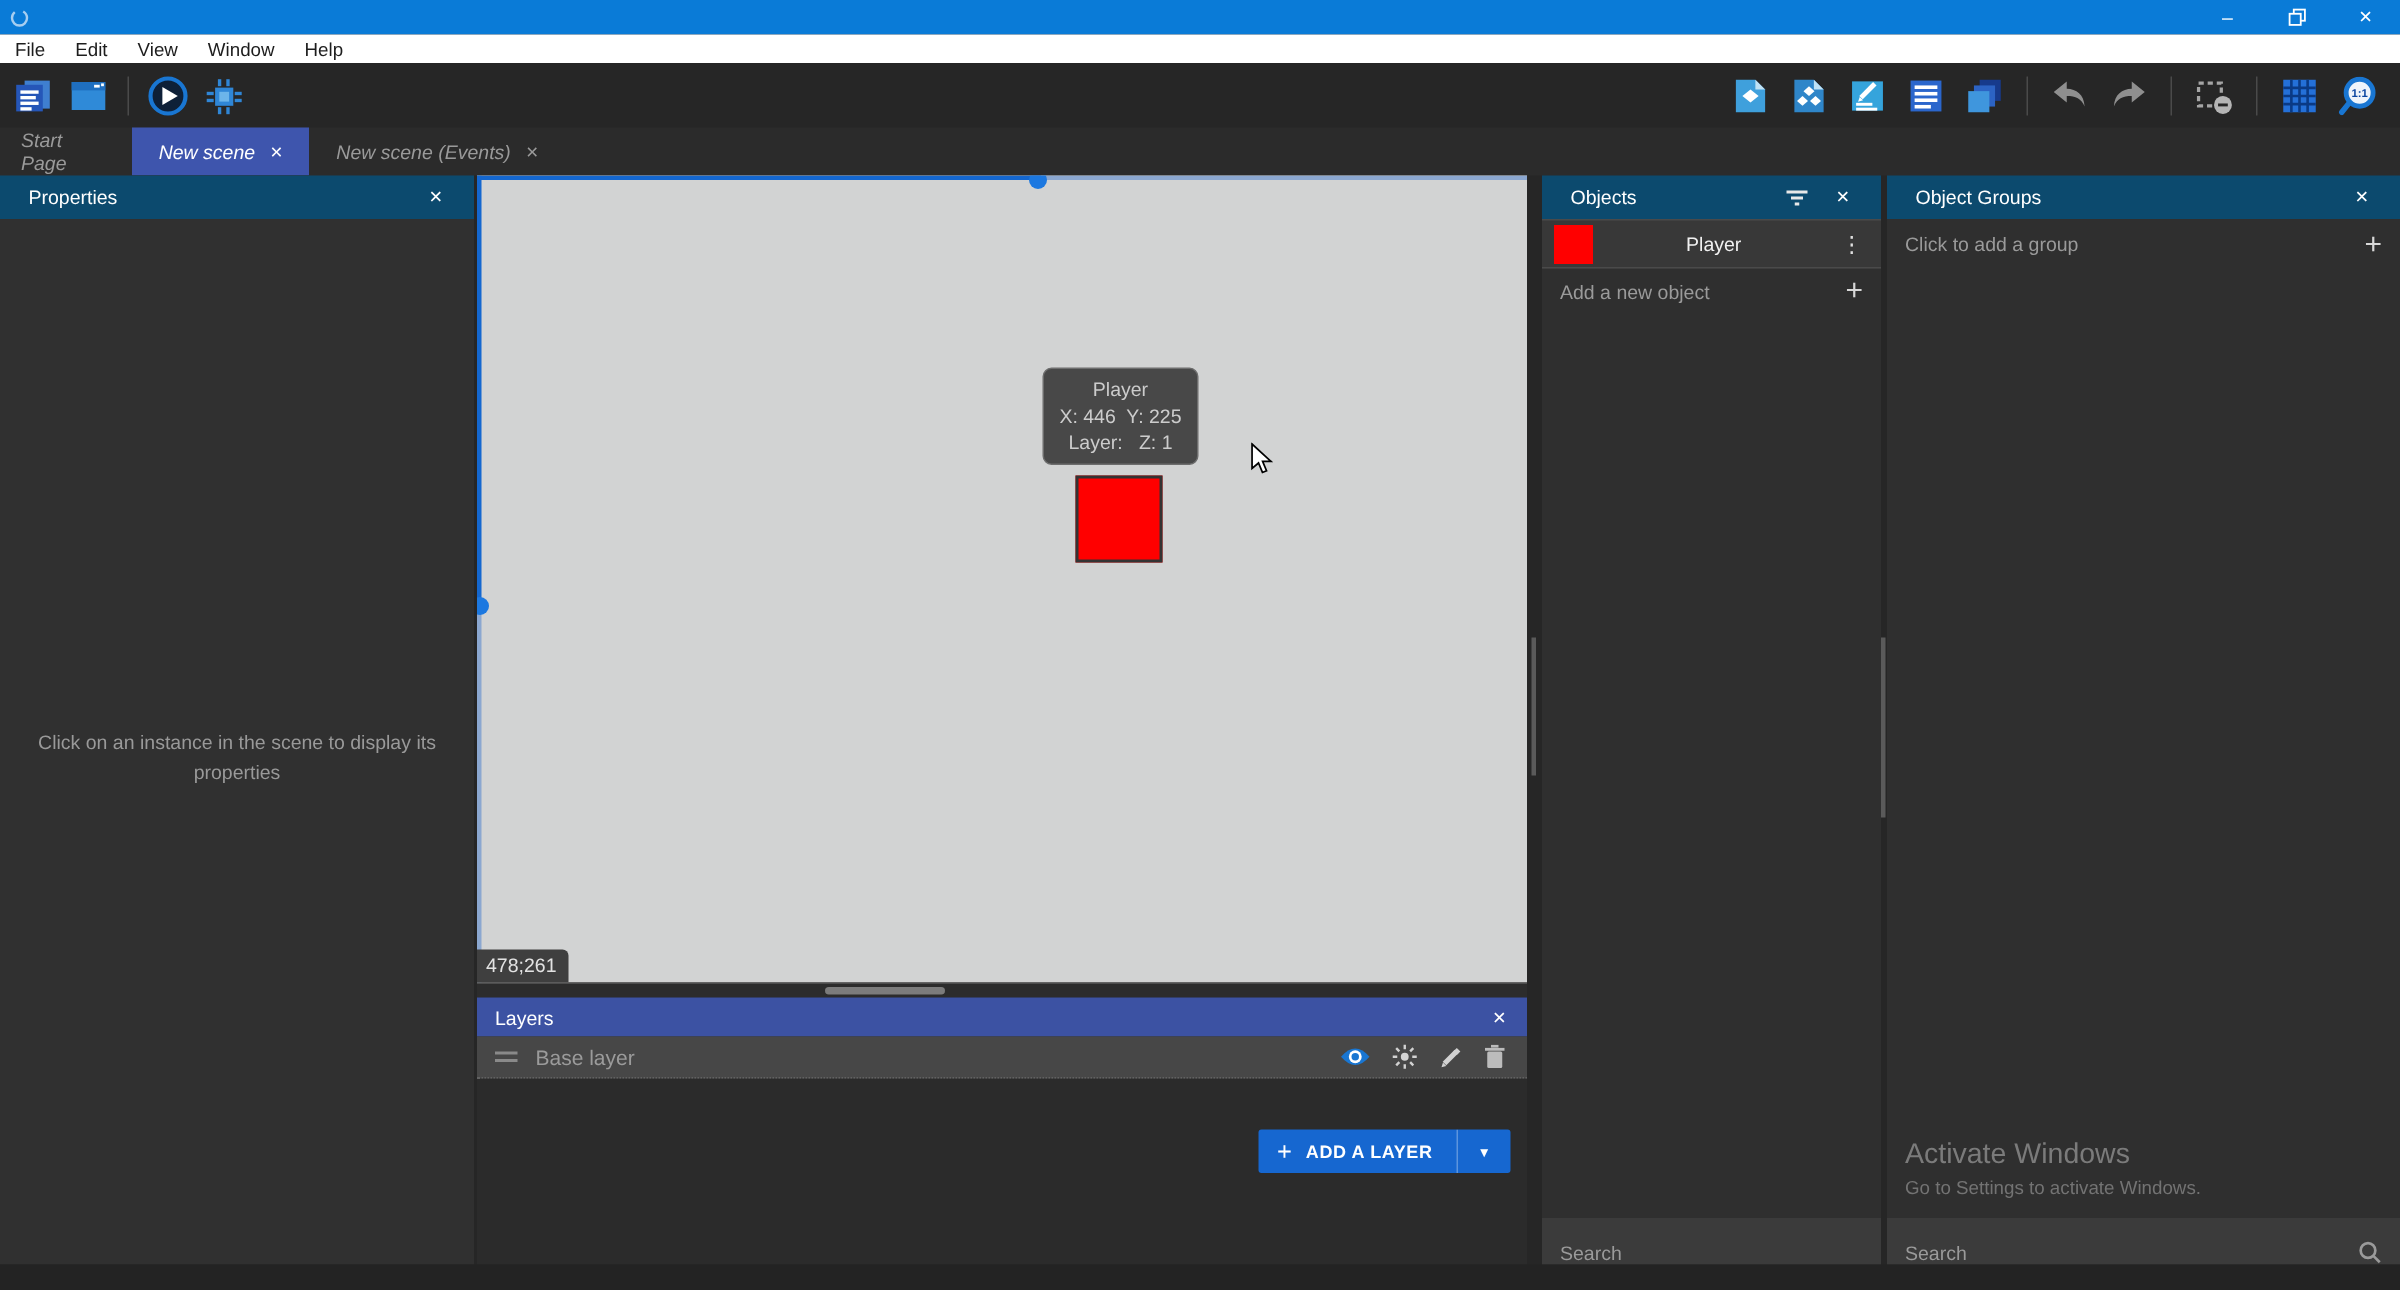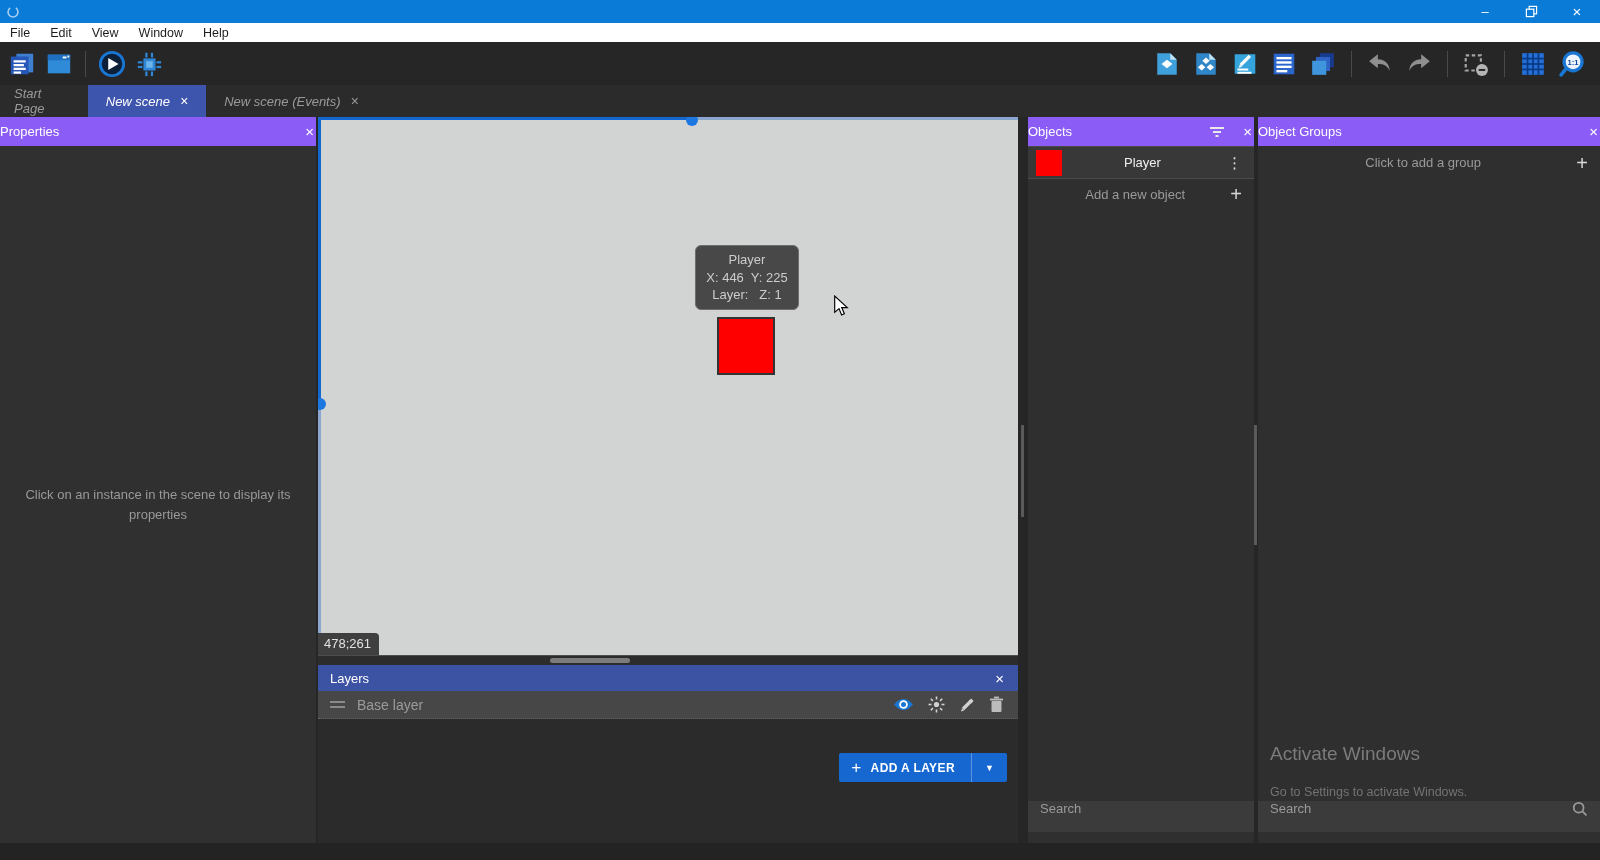--- a/index.html
+++ b/index.html
@@ -33,22 +33,22 @@
   
   .tabbar { position:absolute; top:85px; left:0; width:1600px; height:32px;
             background:#2b2b2b; display:flex; align-items:stretch; }
   .tab { display:flex; align-items:center; justify-content:center; gap:10px;
          font-size:13px; color:#9a9a9a; padding:0 14px;font-style:italic; }
   .tab.active { background:#3e55ad; color:#ffffff; }
   .tab-close { font-size:14px; line-height:1; }
 
   
   .panel { position:absolute; top:117px; height:726px; background:#303030; }
-  .panel-header { height:29px; background:#8b5cf6; display:flex; align-items:center;
-                  color:#fff; font-size:13px; padding:0 0; position:relative; }
+  .panel-header { height:29px; background:#0c4a6e; display:flex; align-items:center;
+                  color:#fff; font-size:13px; padding:0 19px; position:relative; }
   .panel-header .spacer { flex:1; }
   .header-x { color:#fff; font-size:15px; padding:0 2px; }
 
   
   .properties-panel { left:0; width:316px; }
   .empty-msg { position:absolute; top:368px; left:8px; width:300px; text-align:center;
                color:#999; font-size:13px; line-height:1.55; }
 
   
   .canvas { position:absolute; left:318px; top:117px; width:700px; height:538px;
@@ -96,33 +96,33 @@
                      border-left:1px solid rgba(255,255,255,.3); font-size:9px; }
 
   
   .objects-panel { left:1028px; width:226px; background:#2f2f2f; }
   .obj-row { height:33px; display:flex; align-items:center; background:#383838;
              border-top:1px solid #4a4a4a; border-bottom:1px solid #4a4a4a; padding:0 8px; }
   .obj-thumb { width:26px; height:26px; background:#ff0000; }
   .obj-name { flex:1; text-align:center; color:#f0f0f0; font-size:13px; }
   .obj-menu { color:#e0e0e0; font-size:15px; padding:0 4px; }
   .add-row { height:30px; display:flex; align-items:center; padding:0 12px; }
-  .add-row-label { flex:1; text-align:center; color:#9a9a9a; font-size:13px; }
+  .add-row-label { flex:1; color:#9a9a9a; font-size:13px; }
   .plus-glyph { color:#d8d8d8; font-size:20px; font-weight:300; line-height:1; }
-  .searchbar { position:absolute; bottom:11px; left:0; right:0; height:31px; background:#3b3b3b;
-               display:flex; align-items:flex-start; padding:0 12px;gap:33px; }
+  .searchbar { position:absolute; bottom:0; left:0; right:0; height:31px; background:#3b3b3b;
+               display:flex; align-items:flex-end; padding:0 12px;gap:33px; }
   .searchbar input { flex:1; background:transparent; border:none; outline:none;
                      color:#cfcfcf; font-size:13px; font-family:"Liberation Sans",sans-serif; }
   .searchbar input::placeholder { color:#9a9a9a; }
 
   
   .groups-panel { left:1258px; width:342px; background:#2f2f2f; }
   .watermark { position:absolute; left:12px; bottom:44px; color:#7b7b7b; }
   .watermark-title { font-size:19px; }
-  .watermark-sub { font-size:12.5px; margin-top:20px; color:#737373; }
+  .watermark-sub { font-size:12.5px; margin-top:4px; color:#737373; }
 
   .bottom-strip { position:absolute; left:0; top:843px; width:1600px; height:17px; background:#232323; }
   .filter-svg { margin-right:16px; }
 </style>
 </head>
 <body>
 
 <div id="app">
 
   <div class="titlebar">

